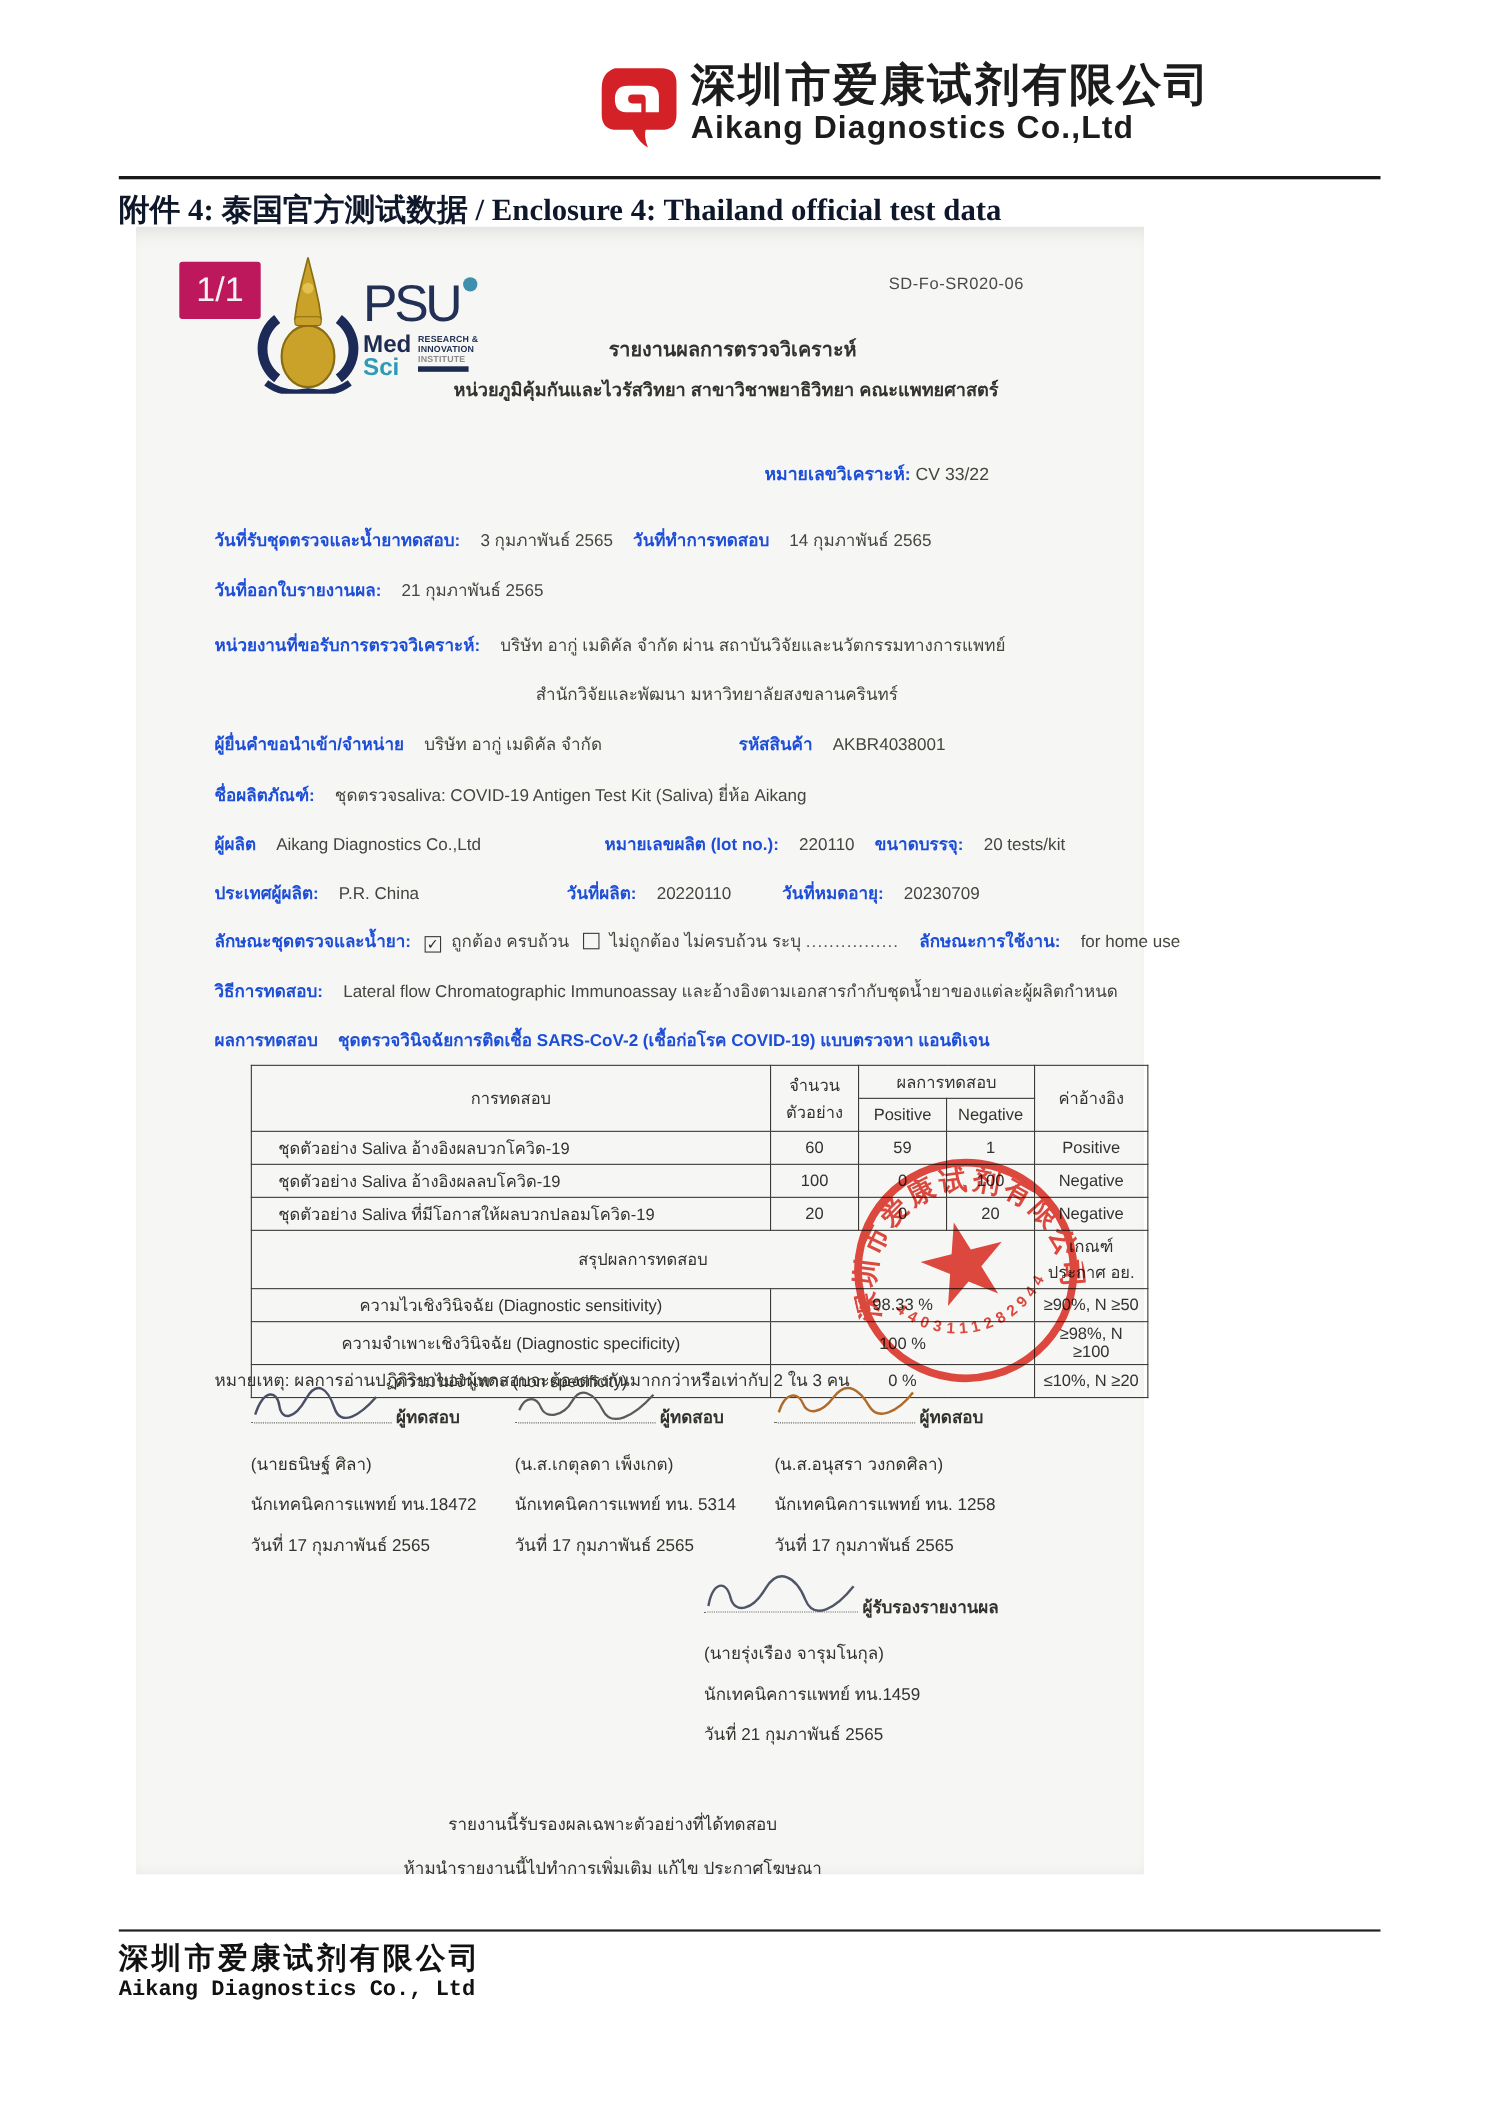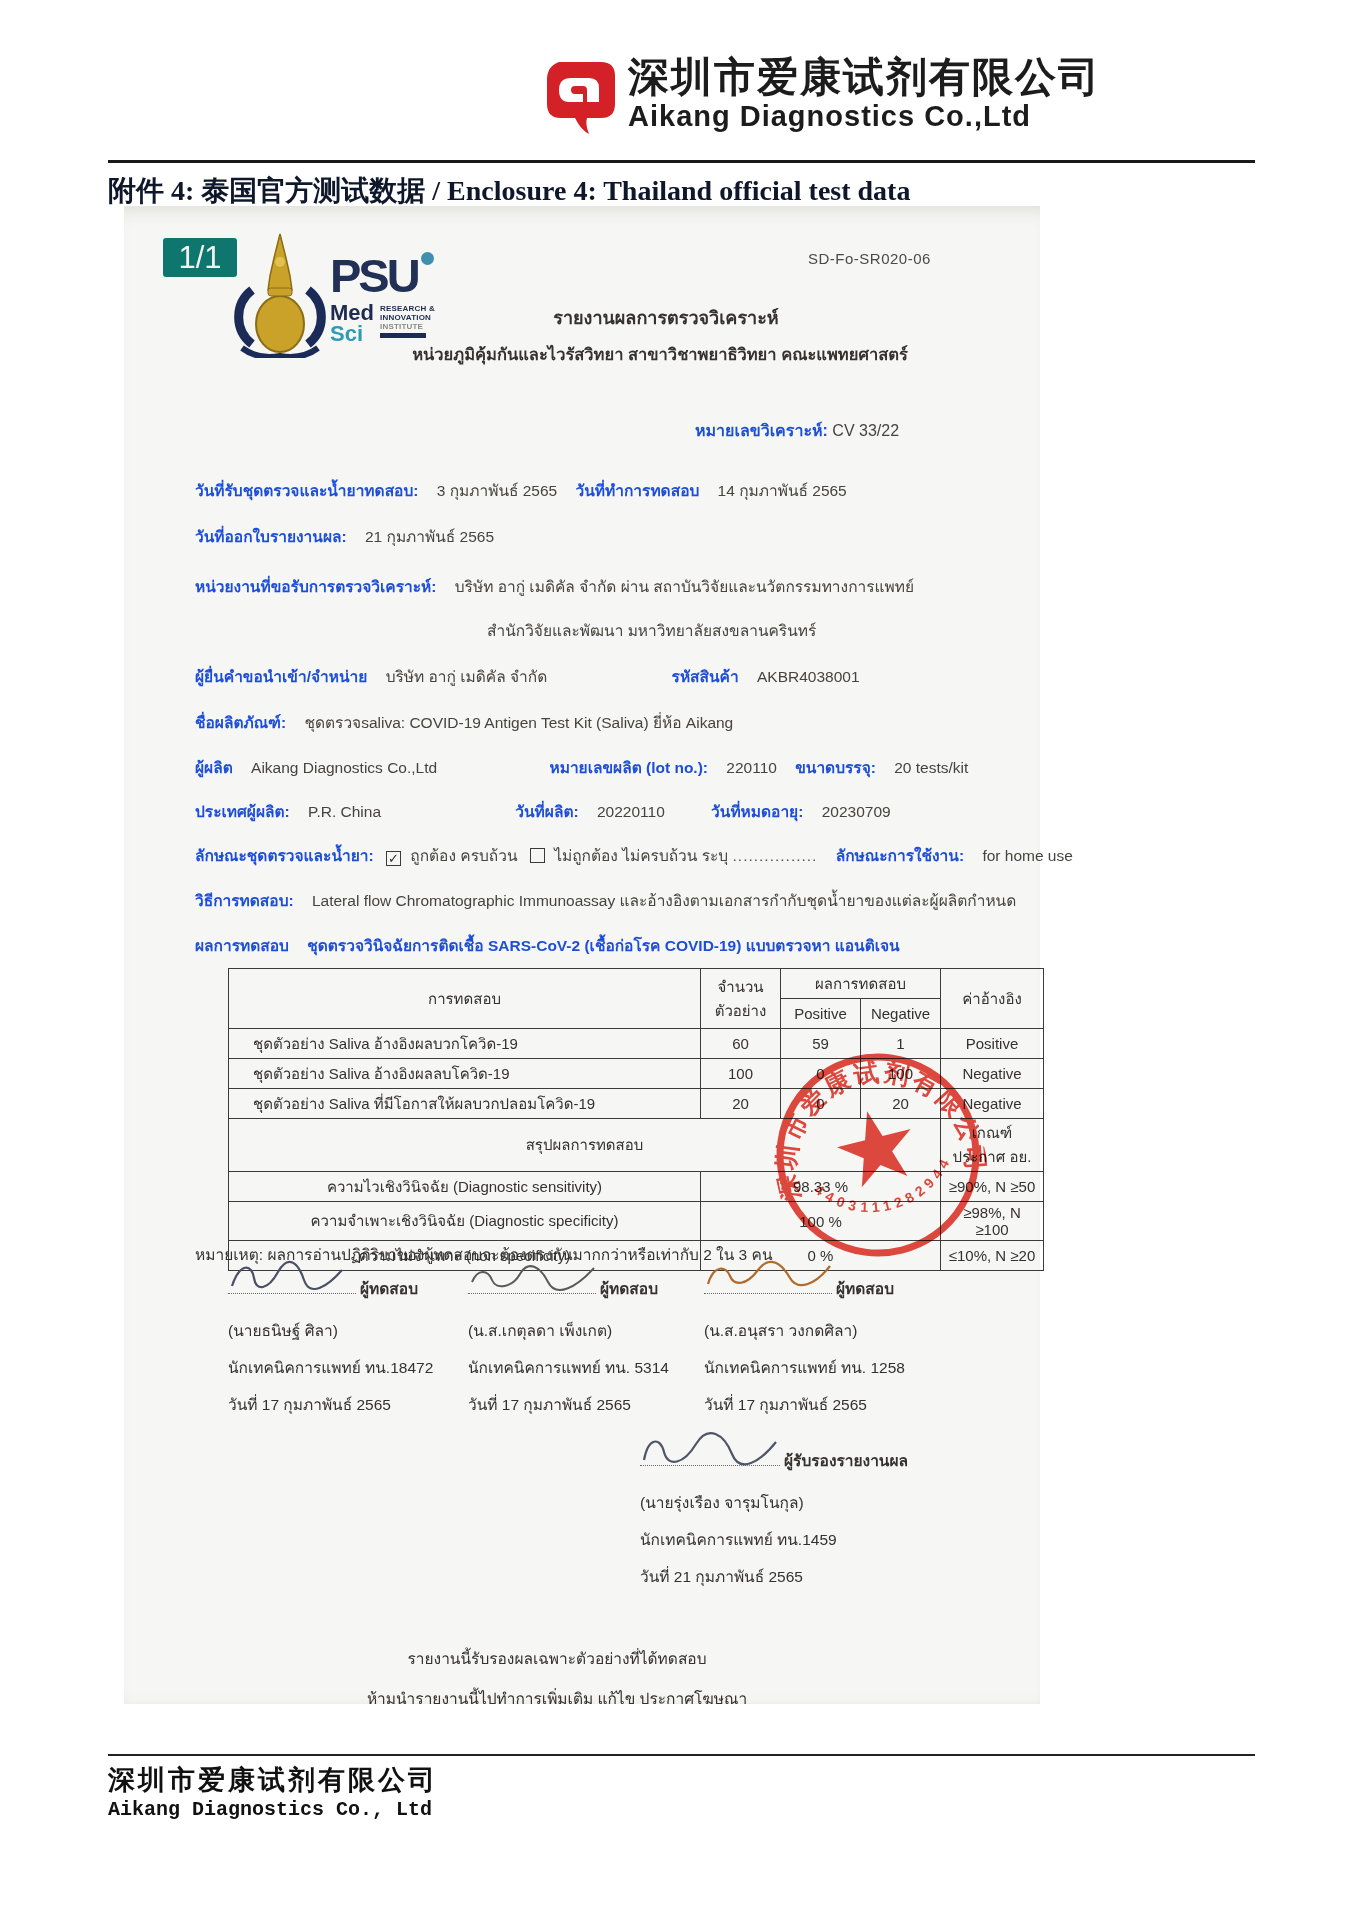--- a/index.html
+++ b/index.html
@@ -9,24 +9,24 @@
   
   .hdr-logo { position:absolute; left:545px; top:52px; width:72px; height:84px; }
   .hdr-cn { position:absolute; left:628px; top:50px; font-size:41px; font-weight:bold; color:#1c1c1c; letter-spacing:2px; }
   .hdr-en { position:absolute; left:628px; top:100px; font-size:29px; font-weight:bold; color:#1c1c1c; letter-spacing:1px; }
   .hdr-rule { position:absolute; left:108px; top:160px; width:1147px; height:3px; background:#1a1a1a; }
   .doc-title { position:absolute; left:108px; top:172px; font-family:"Liberation Serif", serif; font-weight:bold; font-size:28px; color:#0f172a; }
 
   
   .scan { position:absolute; left:124px; top:206px; width:916px; height:1498px; background:#f6f6f4; box-shadow:inset 0 14px 18px -12px #d8d8d4, inset 0 -10px 14px -12px #e3e3df; }
   .scan * { color:#33322f; }
-  .badge-11 { position:absolute; left:39px; top:32px; width:74px; height:39px; background:#0f766e; color:#f2f2f2; font-size:31px; display:flex; align-items:center; justify-content:center; border-radius:3px; }
+  .badge-11 { position:absolute; left:39px; top:32px; width:74px; height:52px; background:#be185d; color:#f2f2f2; font-size:31px; display:flex; align-items:center; justify-content:center; border-radius:3px; }
   .crest { position:absolute; left:104px; top:26px; width:104px; height:126px; }
   .psu-logo { position:absolute; left:206px; top:46px; width:130px; }
-  .psu-word { font-size:47px; font-weight:bold; color:#223055; font-family:"Liberation Sans",sans-serif; letter-spacing:-3px; line-height:1; }
+  .psu-word { font-size:47px; font-weight:normal; color:#223055; font-family:"Liberation Sans",sans-serif; letter-spacing:-3px; line-height:1; }
   .psu-dot { display:inline-block; width:13px; height:13px; border-radius:50%; background:#3f8fae; margin-left:3px; vertical-align:top; }
   .psu-med { font-size:22px; font-weight:bold; color:#1d2b50; line-height:0.95; }
   .psu-sci { font-size:22px; font-weight:bold; color:#2d9bb5; line-height:0.95; }
   .psu-inst { font-size:8px; font-weight:bold; color:#1d2b50; line-height:1.1; letter-spacing:0.2px; }
   .psu-bar { width:46px; height:5px; background:#1d2b50; margin:2px 0 1px 0; }
   .form-code { position:absolute; left:684px; top:44px; font-size:15px; color:#4a4a48; letter-spacing:0.5px; }
   .h-title { position:absolute; left:180px; width:712px; top:97px; text-align:center; font-size:18px; font-weight:bold;padding-left:12px; }
   .h-dept  { position:absolute; left:180px; width:712px; top:135px; text-align:center; font-size:16.5px; font-weight:bold; }
   .h-addr  { position:absolute; left:180px; width:712px; top:173px; text-align:center; font-size:16.5px; font-weight:bold; }
   .h-no    { position:absolute; left:571px; top:212px; font-size:16px; }

